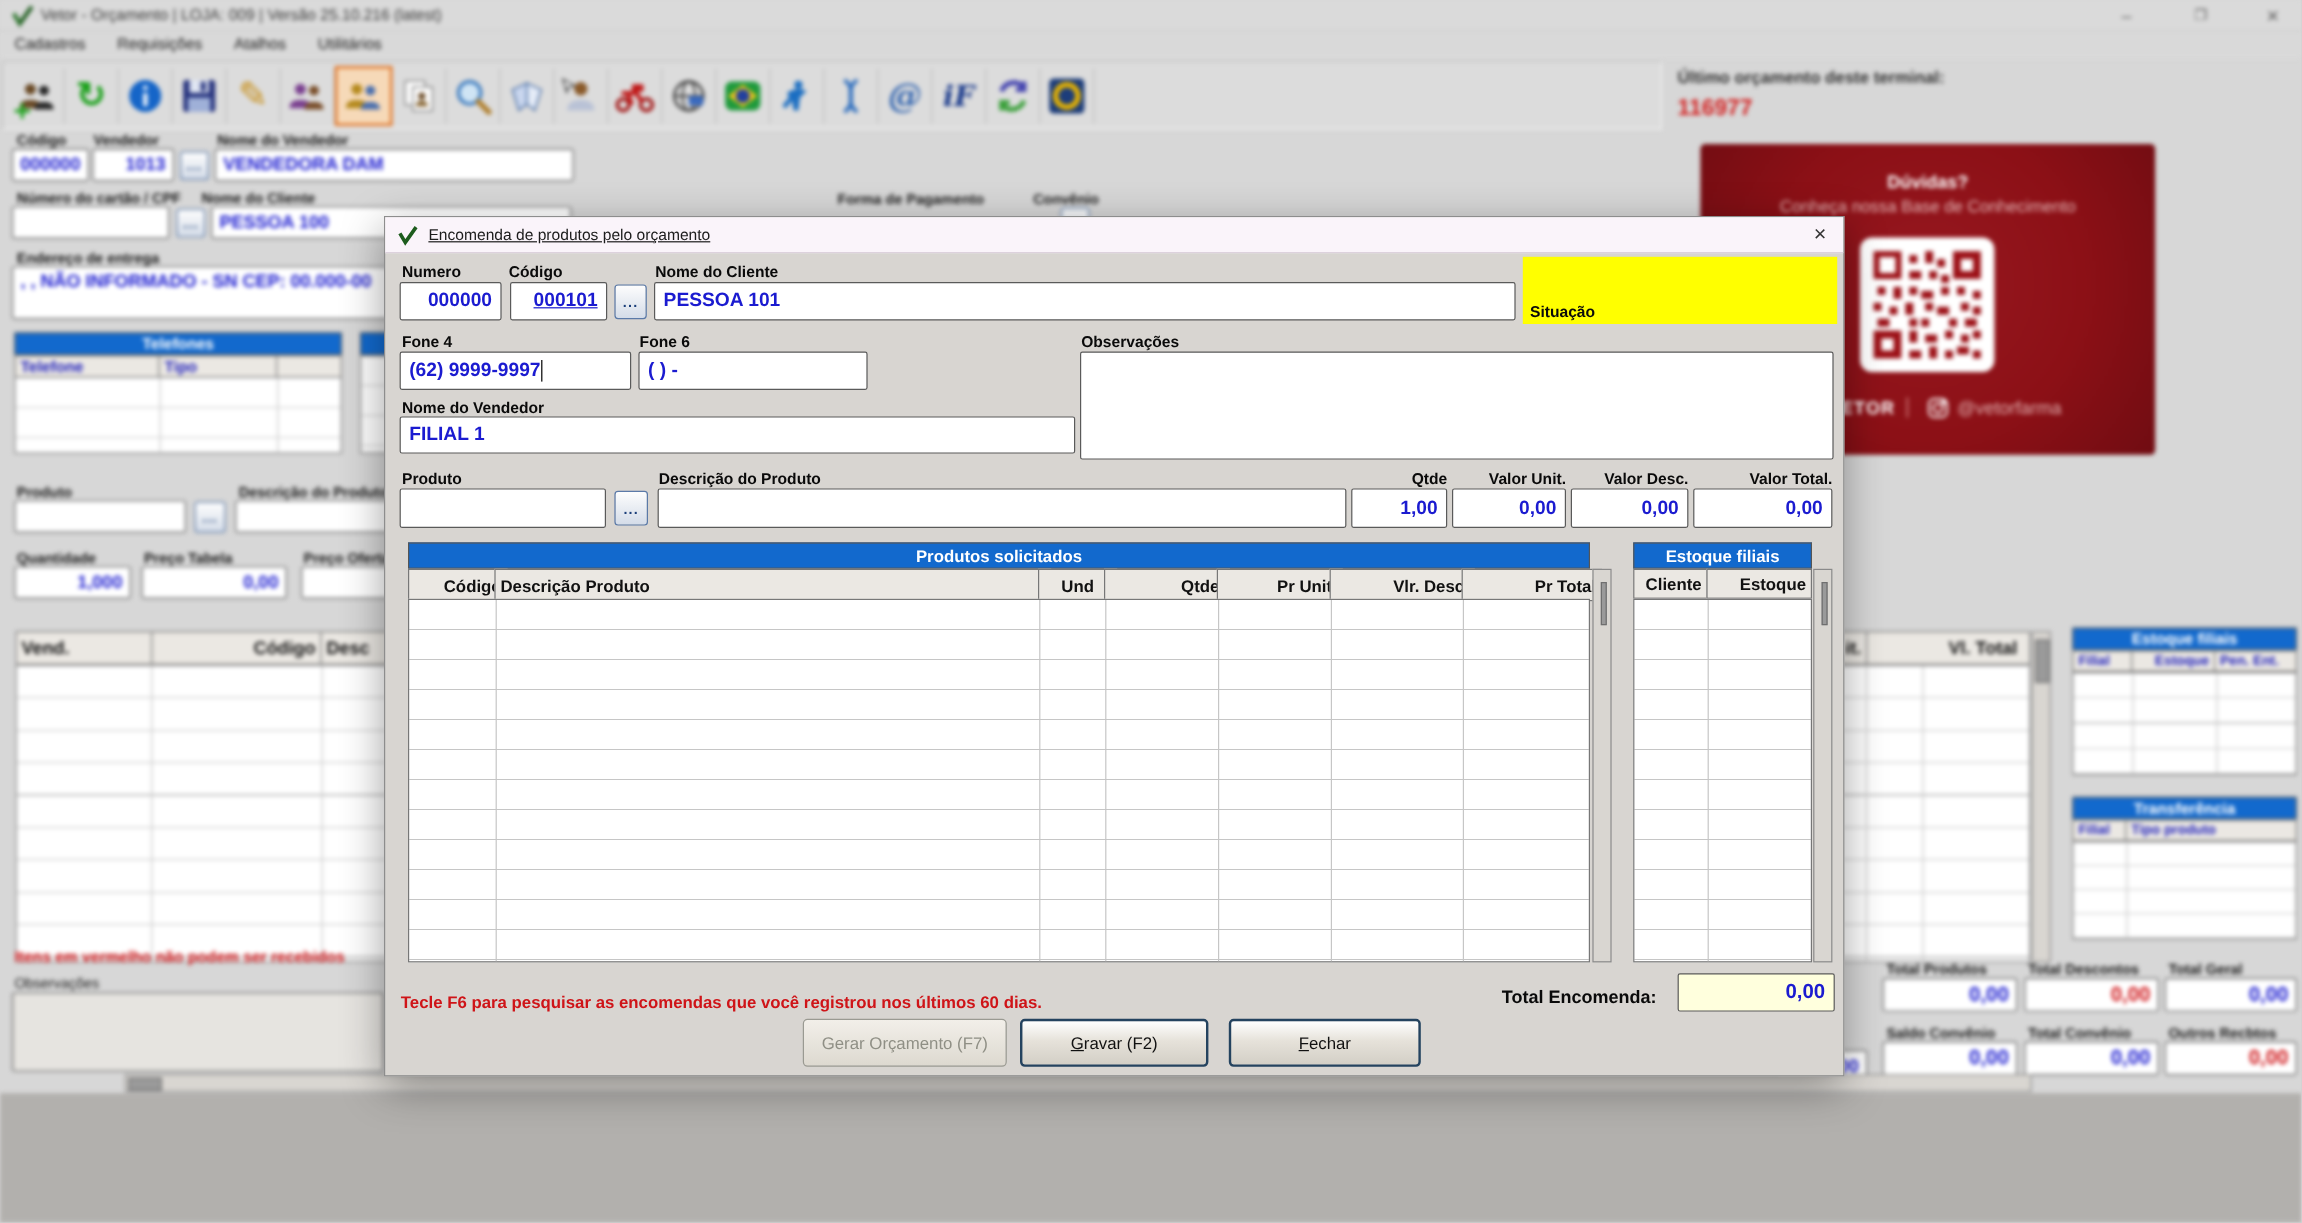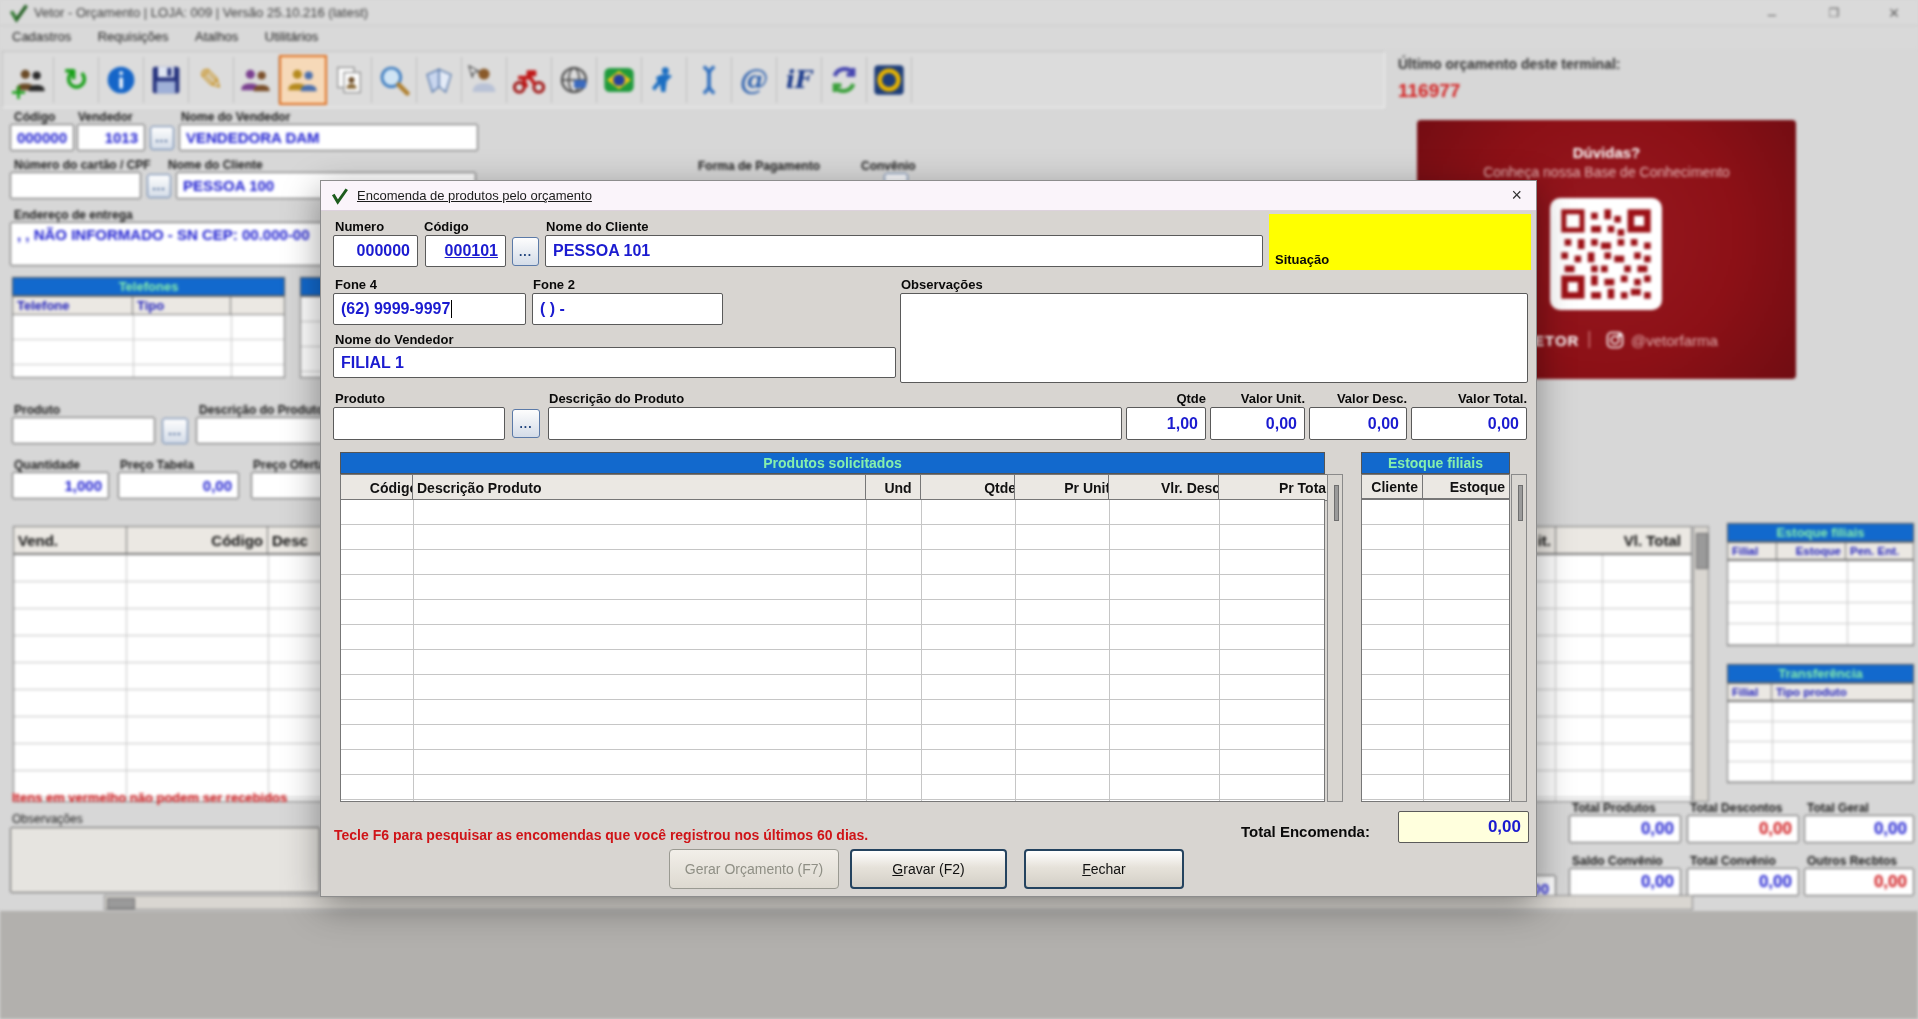--- a/index.html
+++ b/index.html
@@ -14,21 +14,21 @@
   .menubar{background:#d9d9d9;}
   .menu-item{font-size:13px;color:#1c1c1c;line-height:22px;margin-right:22px;display:inline-block;}
   .toolpanel{background:#dcdcdc;border:1px solid;border-color:#c2c2c2 #f2f2f2 #f2f2f2 #c2c2c2;}
   .ticons{display:flex;align-items:center;height:100%;}
   .ticon{width:44px;height:46px;display:flex;align-items:center;justify-content:center;border-right:1px solid #bdbdbd;position:relative;}
   .ticon.hl{border:2px solid #e07020;background:#f6d9b8;border-right:2px solid #e07020;}
   .l{font-size:12px;font-weight:bold;color:#1a1a1a;white-space:nowrap;}
   .f{font-weight:bold;color:var(--vblue);font-size:15px;display:flex;align-items:center;padding:0 6px;background:#fff;border:1px solid #5f5f5f;border-radius:2px;overflow:hidden;white-space:nowrap;}
   .n{justify-content:flex-end;}
   .dots{display:flex;align-items:center;justify-content:center;background:linear-gradient(#fdfdfd,#d4dce8);border:1px solid #5b7aa8;border-radius:3px;color:#1b3f7a;font-weight:bold;font-size:12px;letter-spacing:1px;}
-  .bh{background:var(--accent);color:#86efac;font-weight:bold;display:flex;align-items:center;justify-content:center;font-size:13px;border:1px solid #555;}
+  .bh{background:var(--accent);color:#ffffff;font-weight:bold;display:flex;align-items:center;justify-content:center;font-size:13px;border:1px solid #555;}
   .ch{background:#ebe8e3;border:1px solid #777;font-weight:bold;font-size:13px;display:flex;align-items:center;padding:0 4px;color:#111;}
   .ch.blue{color:#2222bb;}
   .gb{background:#fff;border:1px solid #777;background-image:repeating-linear-gradient(to bottom,transparent 0 24px,#c6c6c6 24px 25px);}
   .vl{position:absolute;top:0;bottom:0;width:1px;background:#c6c6c6;}
   .sb{background:#d9d6d1;border:1px solid #8a8a8a;}
   .thumb{background:#9a9a9a;border:1px solid #6f6f6f;}
   .v-red{color:var(--vred) !important;}
   .promo{background:radial-gradient(circle at 50% 45%, #971820 0%, #8c1016 55%, #700c12 100%);border-radius:4px;color:#fff;}
   .desktop{background:#b2b0ad;}
   
@@ -392,21 +392,21 @@
 
     <div class="abs dl" style="left:14px;top:38px;">Numero</div>
     <div class="abs dl" style="left:103px;top:38px;">Código</div>
     <div class="abs dl" style="left:225px;top:38px;">Nome do Cliente</div>
     <div class="abs tf n" style="left:12px;top:54px;width:85px;height:32px;">000000</div>
     <div class="abs tf n" style="left:104px;top:54px;width:81px;height:32px;text-decoration:underline;">000101</div>
     <div class="abs dots" style="left:191px;top:56px;width:27px;height:29px;">...</div>
     <div class="abs tf" style="left:224px;top:54px;width:718px;height:32px;">PESSOA 101</div>
 
     <div class="abs dl" style="left:14px;top:96px;">Fone 4</div>
-    <div class="abs dl" style="left:212px;top:96px;">Fone 2</div>
+    <div class="abs dl" style="left:212px;top:96px;">Fone 6</div>
     <div class="abs dl" style="left:580px;top:96px;">Observações</div>
     <div class="abs tf" style="left:12px;top:112px;width:193px;height:32px;">
         <span>(62) 9999-9997</span>
         <span class="caret"></span>
       </div>
     <div class="abs tf" style="left:211px;top:112px;width:191px;height:32px;">( )    -</div>
     <div class="abs tf" style="left:579px;top:112px;width:628px;height:90px;align-items:flex-start;"></div>
 
     <div class="abs dl" style="left:14px;top:151px;">Nome do Vendedor</div>
     <div class="abs tf" style="left:12px;top:166px;width:563px;height:31px;">FILIAL 1</div>
@@ -451,21 +451,21 @@
     <div class="abs ch" style="left:1040px;top:293px;width:62px;height:25px;justify-content:flex-end;font-size:14px;">Cliente</div>
     <div class="abs ch" style="left:1101px;top:293px;width:88px;height:25px;justify-content:flex-end;font-size:14px;">Estoque</div>
     <div class="abs gb" style="left:1040px;top:318px;width:149px;height:303px;">
       <div class="vl" style="left:61px;"></div>
     </div>
     <div class="abs sb" style="left:1190px;top:293px;width:16px;height:328px;">
       <div class="thumb" style="position:absolute;left:6px;top:10px;width:3px;height:34px;"></div>
     </div>
 
     <div class="abs hintred" style="left:13px;top:636px;margin-top:10px;">Tecle F6 para pesquisar as encomendas que você registrou nos últimos 60 dias.</div>
-    <div class="abs dl" style="left:920px;top:642px;width:150px;text-align:left;font-size:15px;">Total Encomenda:</div>
+    <div class="abs dl" style="left:920px;top:642px;width:150px;text-align:center;font-size:15px;">Total Encomenda:</div>
     <div class="abs tf n cream" style="left:1077px;top:630px;width:131px;height:32px;font-size:17px;">0,00</div>
 
     <div class="abs btn disabled" style="left:348px;top:668px;width:170px;height:40px;">Gerar Orçamento (F7)</div>
     <div class="abs btn" style="left:529px;top:668px;width:157px;height:40px;">
         <u>G</u>
         <span>ravar (F2)</span>
       </div>
     <div class="abs btn" style="left:703px;top:668px;width:160px;height:40px;">
         <u>F</u>
         <span>echar</span>

